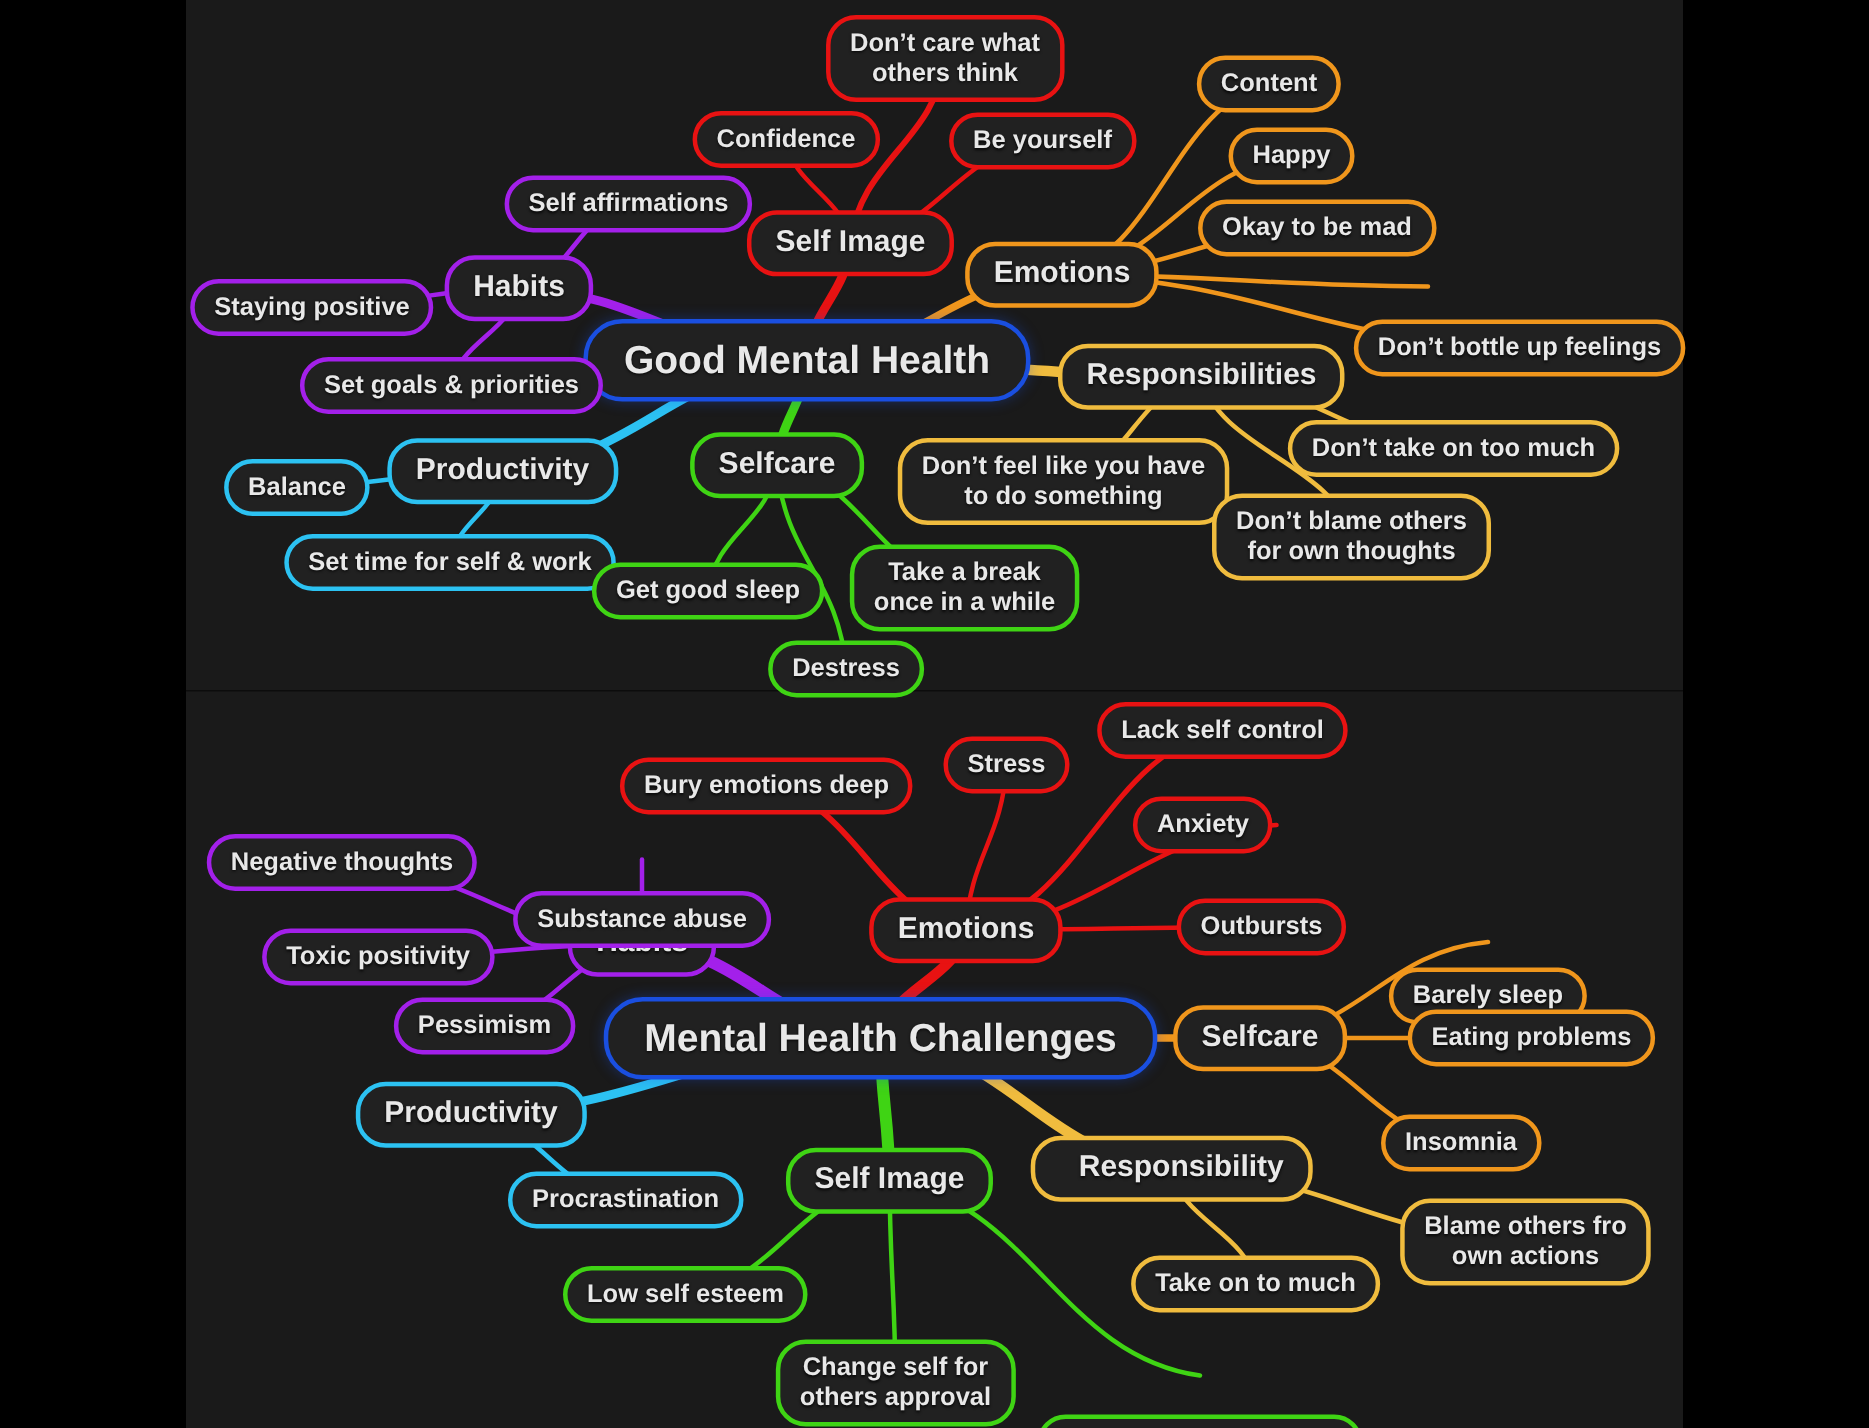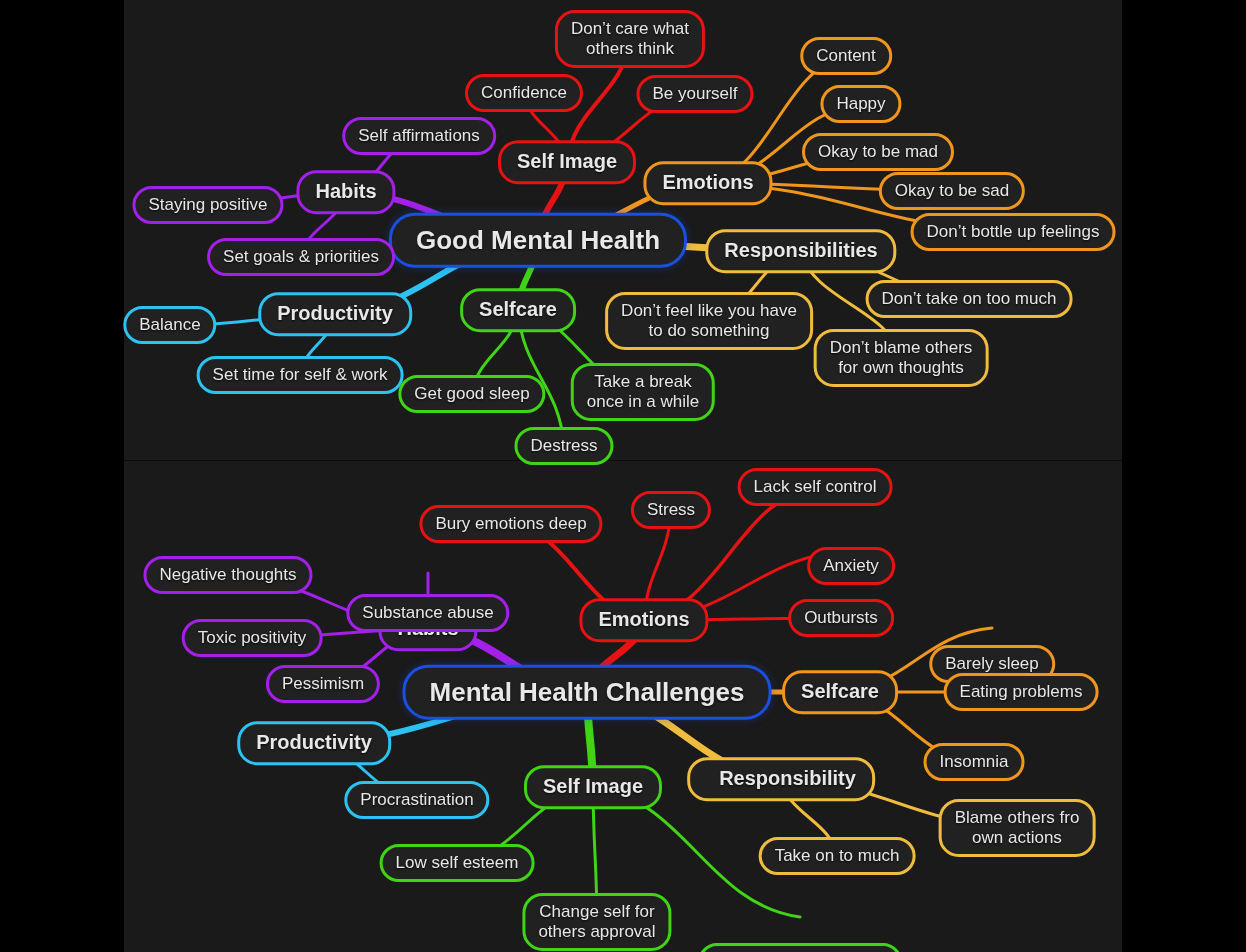--- a/index.html
+++ b/index.html
@@ -35,21 +35,21 @@
     border:3px solid #888;
     border-radius:20px;
     color:#e8e8e8;
     text-align:center;
     white-space:pre-line;
     line-height:1.18;
     padding:6px 13px;
     text-shadow:0 1px 2px rgba(0,0,0,.85);
     box-sizing:border-box;
   }
-  .node.leaf{font-size:17px;}
+  .node.leaf{font-size:17px;font-weight:bold;}
   .node.branch{font-size:20px;font-weight:bold;padding:7px 16px;}
   .node.center{
     font-size:26px;font-weight:bold;padding:9px 24px;
     border-radius:26px;
     box-shadow:0 0 9px rgba(26,80,232,.35);
   }
 </style>
 </head>
 <body>
 
@@ -111,46 +111,45 @@
 <div class="node center" style="left: 538px; top: 240px; border-color: rgb(26, 79, 224);">Good Mental Health</div>
     <div class="node branch" style="left: 567px; top: 162px; border-color: rgb(232, 18, 18);">Self Image</div>
     <div class="node leaf" style="left: 524px; top: 93px; border-color: rgb(232, 18, 18);">Confidence</div>
     <div class="node leaf" style="left: 630px; top: 39px; border-color: rgb(232, 18, 18);">Don’t care what
 others think</div>
     <div class="node leaf" style="left: 695px; top: 94px; border-color: rgb(232, 18, 18);">Be yourself</div>
     <div class="node branch" style="left: 708px; top: 183px; border-color: rgb(240, 150, 28);">Emotions</div>
     <div class="node leaf" style="left: 846px; top: 56px; border-color: rgb(240, 150, 28);">Content</div>
     <div class="node leaf" style="left: 861px; top: 104px; border-color: rgb(240, 150, 28);">Happy</div>
     <div class="node leaf" style="left: 878px; top: 152px; border-color: rgb(240, 150, 28);">Okay to be mad</div>
-    <div class="node leaf" style="left: 952px; top: 191px; border-color: rgb(240, 150, 28);">Okay to be sad</div>
     <div class="node leaf" style="left: 1013px; top: 232px; border-color: rgb(240, 150, 28);">Don’t bottle up feelings</div>
     <div class="node branch" style="left: 801px; top: 251px; border-color: rgb(240, 188, 62); text-align: right;">Responsibilities</div>
     <div class="node leaf" style="left: 709px; top: 321px; border-color: rgb(240, 188, 62);">Don’t feel like you have
 to do something</div>
     <div class="node leaf" style="left: 969px; top: 299px; border-color: rgb(240, 188, 62);">Don’t take on too much</div>
     <div class="node leaf" style="left: 901px; top: 358px; border-color: rgb(240, 188, 62);">Don’t blame others
 for own thoughts</div>
     <div class="node branch" style="left: 346px; top: 192px; border-color: rgb(163, 32, 234);">Habits</div>
     <div class="node leaf" style="left: 419px; top: 136px; border-color: rgb(163, 32, 234);">Self affirmations</div>
     <div class="node leaf" style="left: 208px; top: 205px; border-color: rgb(163, 32, 234);">Staying positive</div>
     <div class="node leaf" style="left: 301px; top: 257px; border-color: rgb(163, 32, 234);">Set goals &amp; priorities</div>
     <div class="node branch" style="left: 335px; top: 314px; border-color: rgb(44, 194, 242);">Productivity</div>
-    <div class="node leaf" style="left: 170px; top: 325px; border-color: rgb(44, 194, 242);">Balance</div>
+    <div class="node leaf" style="left: 198px; top: 325px; border-color: rgb(44, 194, 242);">Balance</div>
     <div class="node leaf" style="left: 300px; top: 375px; border-color: rgb(44, 194, 242);">Set time for self &amp; work</div>
     <div class="node branch" style="left: 518px; top: 310px; border-color: rgb(63, 212, 20);">Selfcare</div>
     <div class="node leaf" style="left: 472px; top: 394px; border-color: rgb(63, 212, 20);">Get good sleep</div>
     <div class="node leaf" style="left: 643px; top: 392px; border-color: rgb(63, 212, 20);">Take a break
 once in a while</div>
     <div class="node leaf" style="left: 564px; top: 446px; border-color: rgb(63, 212, 20);">Destress</div>
     <div class="node center" style="left: 587px; top: 692px; border-color: rgb(26, 79, 224);">Mental Health Challenges</div>
     <div class="node branch" style="left: 644px; top: 620px; border-color: rgb(232, 18, 18);">Emotions</div>
     <div class="node leaf" style="left: 511px; top: 524px; border-color: rgb(232, 18, 18);">Bury emotions deep</div>
     <div class="node leaf" style="left: 671px; top: 510px; border-color: rgb(232, 18, 18);">Stress</div>
     <div class="node leaf" style="left: 815px; top: 487px; border-color: rgb(232, 18, 18);">Lack self control</div>
-    <div class="node leaf" style="left: 851px; top: 550px; border-color: rgb(232, 18, 18); margin-top: 16px;">Anxiety</div>
+    <div class="node leaf" style="left: 802px; top: 550px; border-color: rgb(232, 18, 18);">Anxiety</div>
     <div class="node leaf" style="left: 841px; top: 618px; border-color: rgb(232, 18, 18);">Outbursts</div>
     <div class="node branch" style="left: 428px; top: 629px; border-color: rgb(163, 32, 234);">Habits</div>
     <div class="node leaf" style="left: 228px; top: 575px; border-color: rgb(163, 32, 234);">Negative thoughts</div>
     <div class="node leaf" style="left: 428px; top: 573px; border-color: rgb(163, 32, 234); margin-top: 40px;">Substance abuse</div>
     <div class="node leaf" style="left: 252px; top: 638px; border-color: rgb(163, 32, 234);">Toxic positivity</div>
     <div class="node leaf" style="left: 323px; top: 684px; border-color: rgb(163, 32, 234);">Pessimism</div>
     <div class="node branch" style="left: 314px; top: 743px; border-color: rgb(44, 194, 242);">Productivity</div>
     <div class="node leaf" style="left: 417px; top: 800px; border-color: rgb(44, 194, 242);">Procrastination</div>
     <div class="node branch" style="left: 840px; top: 692px; border-color: rgb(240, 150, 28);">Selfcare</div>
     <div class="node leaf" style="left: 992px; top: 664px; border-color: rgb(240, 150, 28); text-align: right;">Barely sleep</div>

